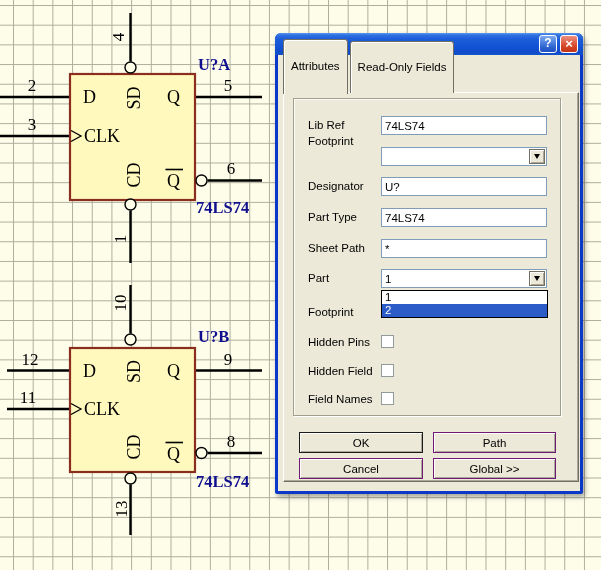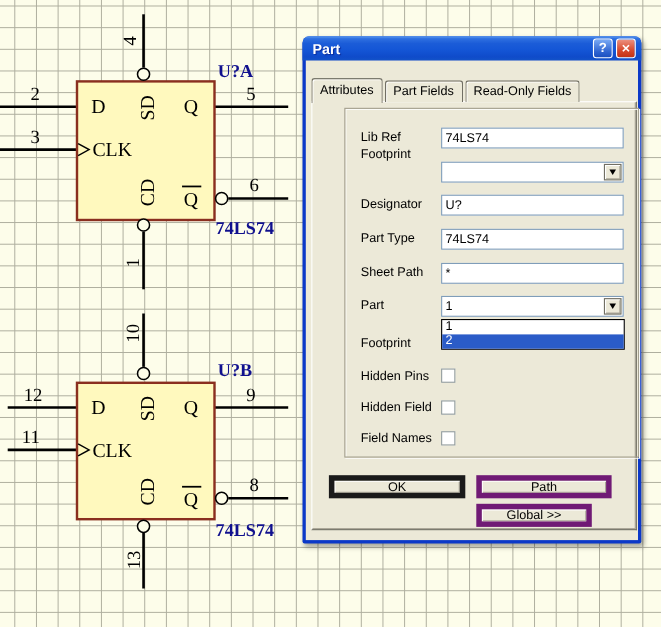--- a/index.html
+++ b/index.html
@@ -35,50 +35,50 @@
     text-shadow:1px 1px 1px #0a2a9a;}
   .tb-btn{width:18px;height:18px;margin-left:3px;border-radius:3px;
     border:1px solid #fff;box-sizing:border-box;color:#fff;font-weight:bold;
     font-size:12px;line-height:15px;text-align:center;}
   .tb-btn.help{background:linear-gradient(180deg,#7aaaf4,#2e63d0 70%,#1b4fc0);}
   .tb-btn.close{background:linear-gradient(180deg,#ec9180,#d8492c 60%,#c23214);font-size:13px;}
   .client{position:absolute;left:3px;right:3px;top:22px;bottom:3px;background:#ece9d8;}
 
   .tabbar{position:absolute;left:5px;top:16px;height:22px;display:flex;
     align-items:flex-end;z-index:2;}
-  .tab{height:19px;line-height:19px;padding:0 7px;background:#ece9d8;
+  .tab{height:19px;line-height:19px;padding:16px 7px;background:#ece9d8;
     border:1px solid #716f64;border-bottom:none;border-radius:3px 3px 0 0;
     margin-right:2px;box-shadow:inset 1px 1px 0 #fff;font-size:11.5px;white-space:nowrap;}
   .tab.active{height:22px;line-height:20px;margin-bottom:-1px;z-index:3;}
 
   .tabpage{position:absolute;left:5px;top:37px;width:294px;height:388px;
     background:#ece9d8;border:1px solid;border-color:#fff #716f64 #716f64 #fff;
     box-shadow:inset -1px -1px 0 #aca899;box-sizing:content-box;}
 
   .groupbox{position:absolute;left:9px;top:5px;width:268px;height:318px;
     border:1px solid #a39f8d;box-shadow:1px 1px 0 #fff,inset 1px 1px 0 rgba(255,255,255,.8);
-    box-sizing:border-box;margin-left:20px;}
+    box-sizing:border-box;}
   .flabel{position:absolute;left:14px;font-size:11.5px;color:#000;}
   .tinput{position:absolute;left:87px;width:166px;height:19px;
     border:1px solid #7f9db9;background:#fff;box-sizing:border-box;
     font:11.5px "Liberation Sans",sans-serif;padding:0 0 0 3px;margin:0;}
   .combo-btn{position:absolute;width:16px;height:15px;background:#ece9d8;
     border:1px solid #716f64;box-shadow:inset 1px 1px 0 #fff,inset -1px -1px 0 #aca899;
     box-sizing:border-box;display:flex;align-items:center;justify-content:center;}
   .arrow-down{width:0;height:0;border-left:3.5px solid transparent;
     border-right:3.5px solid transparent;border-top:5px solid #000;}
   .checkbox{position:absolute;left:87px;width:13px;height:13px;background:#fff;
     border:1px solid #919b9c;box-sizing:border-box;}
   .droplist{position:absolute;left:87px;top:191px;width:167px;height:28px;
     background:#fff;border:1px solid #000;box-sizing:border-box;z-index:5;}
   .dropitem{height:13px;line-height:13px;padding-left:3px;font-size:11.5px;color:#000;}
   .dropitem.sel{background:#2b5cc8;color:#fff;}
 
   .xpbtn{position:absolute;width:124px;height:21px;background:#ece9d8;
-    border:5px solid #701a75;box-shadow:inset 1px 1px 0 #fff,inset -1px -1px 0 #aca899;
+    border:1px solid #701a75;box-shadow:inset 1px 1px 0 #fff,inset -1px -1px 0 #aca899;
     box-sizing:border-box;font:11.5px "Liberation Sans",sans-serif;color:#000;
     display:flex;align-items:center;justify-content:center;}
   .xpbtn.default{border-color:#1a1a1a;}
 </style>
 </head>
 <body>
 
 <svg width="601" height="570" viewBox="0 0 601 570" xmlns="http://www.w3.org/2000/svg">
 
   <g>
@@ -143,21 +143,20 @@
 <div class="dialog">
   <div class="titlebar">
     <span class="title">Part</span>
     <span class="tb-btn help">?</span>
     <span class="tb-btn close">×</span>
   </div>
   <div class="client">
 
     <div class="tabbar">
       <div class="tab active">Attributes</div>
-      <div class="tab">Part Fields</div>
       <div class="tab">Read-Only Fields</div>
     </div>
 
     <div class="tabpage">
       <div class="groupbox">
 
         <span class="flabel" style="top:20px">Lib Ref</span>
         <input class="tinput" style="top: 17px;" readonly="" value="74LS74">
 
         <span class="flabel" style="top:36px">Footprint</span>
@@ -194,16 +193,17 @@
 
         <span class="flabel" style="top:266px">Hidden Field</span>
         <span class="checkbox" style="top:265px"></span>
 
         <span class="flabel" style="top:294px">Field Names</span>
         <span class="checkbox" style="top:293px"></span>
       </div>
 
       <div class="xpbtn default" style="left:15px;top:339px">OK</div>
       <div class="xpbtn" style="left:149px;top:339px;width:123px">Path</div>
-      <div class="xpbtn" style="left:149px;top:365px;width:105px">Global &gt;&gt;</div>
+      <div class="xpbtn" style="left:15px;top:365px">Cancel</div>
+      <div class="xpbtn" style="left:149px;top:365px;width:123px">Global &gt;&gt;</div>
     </div>
   </div>
 </div>
 
 </body></html>

